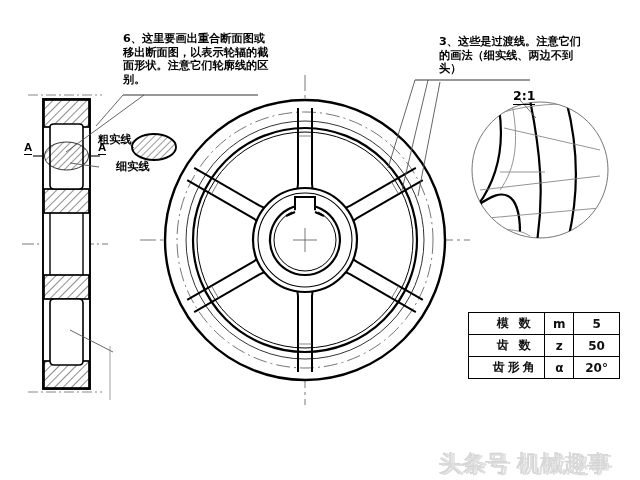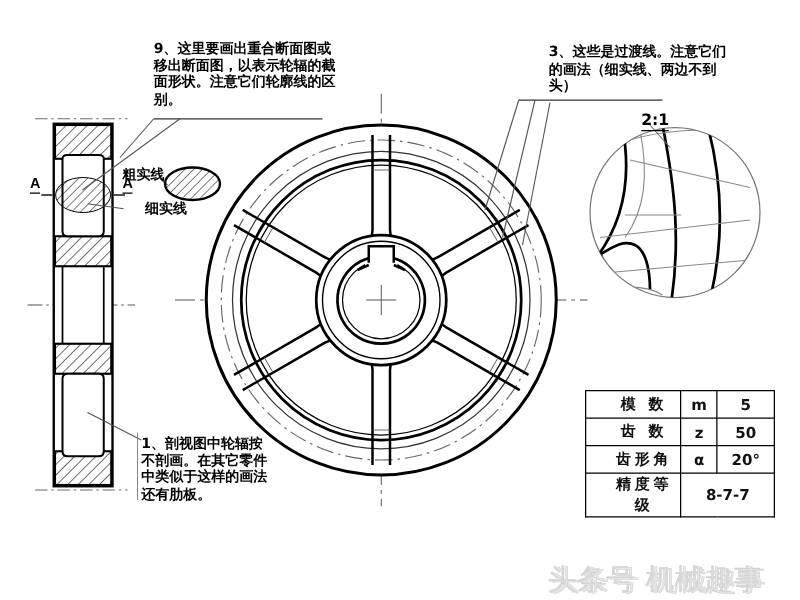--- a/index.html
+++ b/index.html
@@ -288,25 +288,24 @@
       <line x1="415" y1="80" x2="530" y2="80" stroke="#333" stroke-width="1.0"></line>
       <line x1="415" y1="80" x2="388" y2="168" stroke="#555" stroke-width="0.9"></line>
       <line x1="428" y1="80" x2="402" y2="190" stroke="#555" stroke-width="0.9"></line>
       <line x1="440" y1="82" x2="418" y2="196" stroke="#555" stroke-width="0.9"></line>
 
       <line x1="113" y1="352" x2="70" y2="330" stroke="#555" stroke-width="0.9"></line>
       <line x1="110" y1="346" x2="110" y2="400" stroke="#888" stroke-width="0.8"></line>
     </g>
   </svg>
 
-  <div class="anno" id="anno-2">9、这里要画出重合断面图或移出断面图，以表示轮辐的截面形状。注意它们轮廓线的区别。</div>
+  <div class="anno" id="anno-2">6、这里要画出重合断面图或移出断面图，以表示轮辐的截面形状。注意它们轮廓线的区别。</div>
 
   <div class="anno" id="anno-3">3、这些是过渡线。注意它们的画法（细实线、两边不到头）</div>
 
-  <div class="anno" id="anno-1">1、剖视图中轮辐按不剖画。在其它零件中类似于这样的画法还有肋板。</div>
 
   <div class="anno" id="label-thick">粗实线</div>
 
   <div class="anno" id="label-thin">细实线</div>
 
   <div class="anno" id="scale-detail">2:1</div>
 
   <div class="sec-letter" id="sec-a-left">A</div>
 
   <div class="sec-letter" id="sec-a-right">A</div>
@@ -321,24 +320,20 @@
       <tr>
         <td class="c-name">齿  数</td>
         <td class="c-sym">z</td>
         <td class="c-val">50</td>
       </tr>
       <tr>
         <td class="c-name">齿形角</td>
         <td class="c-sym">α</td>
         <td class="c-val">20°</td>
       </tr>
-      <tr>
-        <td class="c-name">精度等级</td>
-        <td class="c-span" colspan="2">8-7-7</td>
-      </tr>
     </tbody>
   </table>
 
   <div id="watermark">
     <span>头条号 机械趣事</span>
     <span class="wm2">头条号 机械趣事</span>
   </div>
 
 </div>
 

